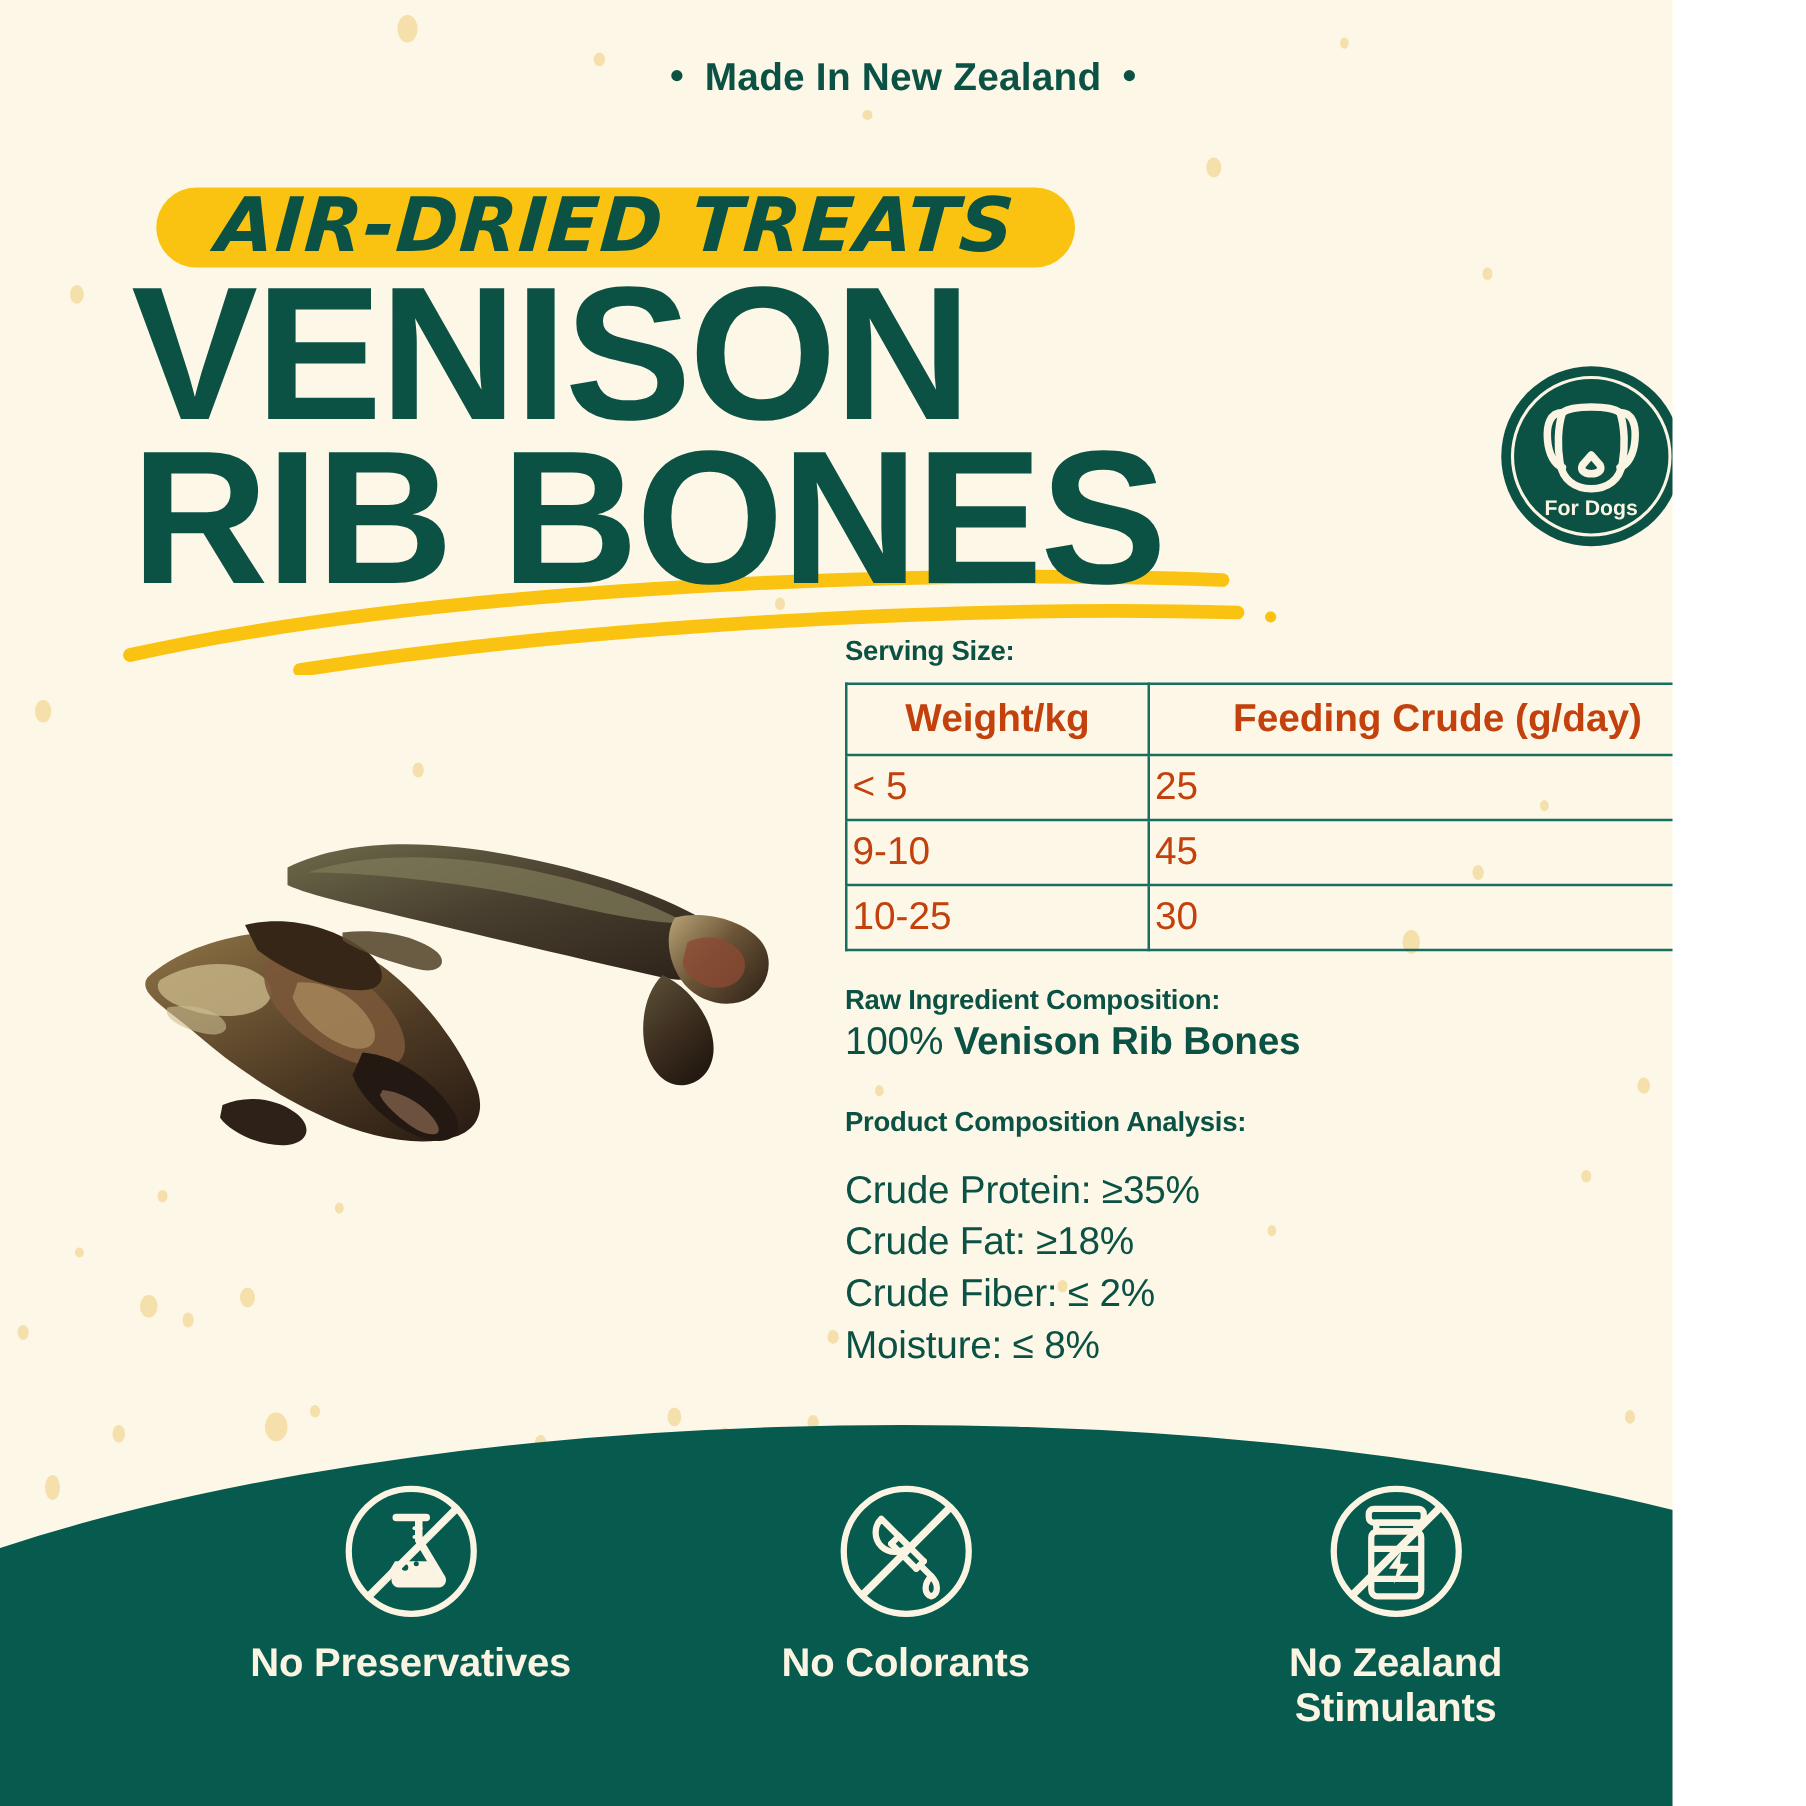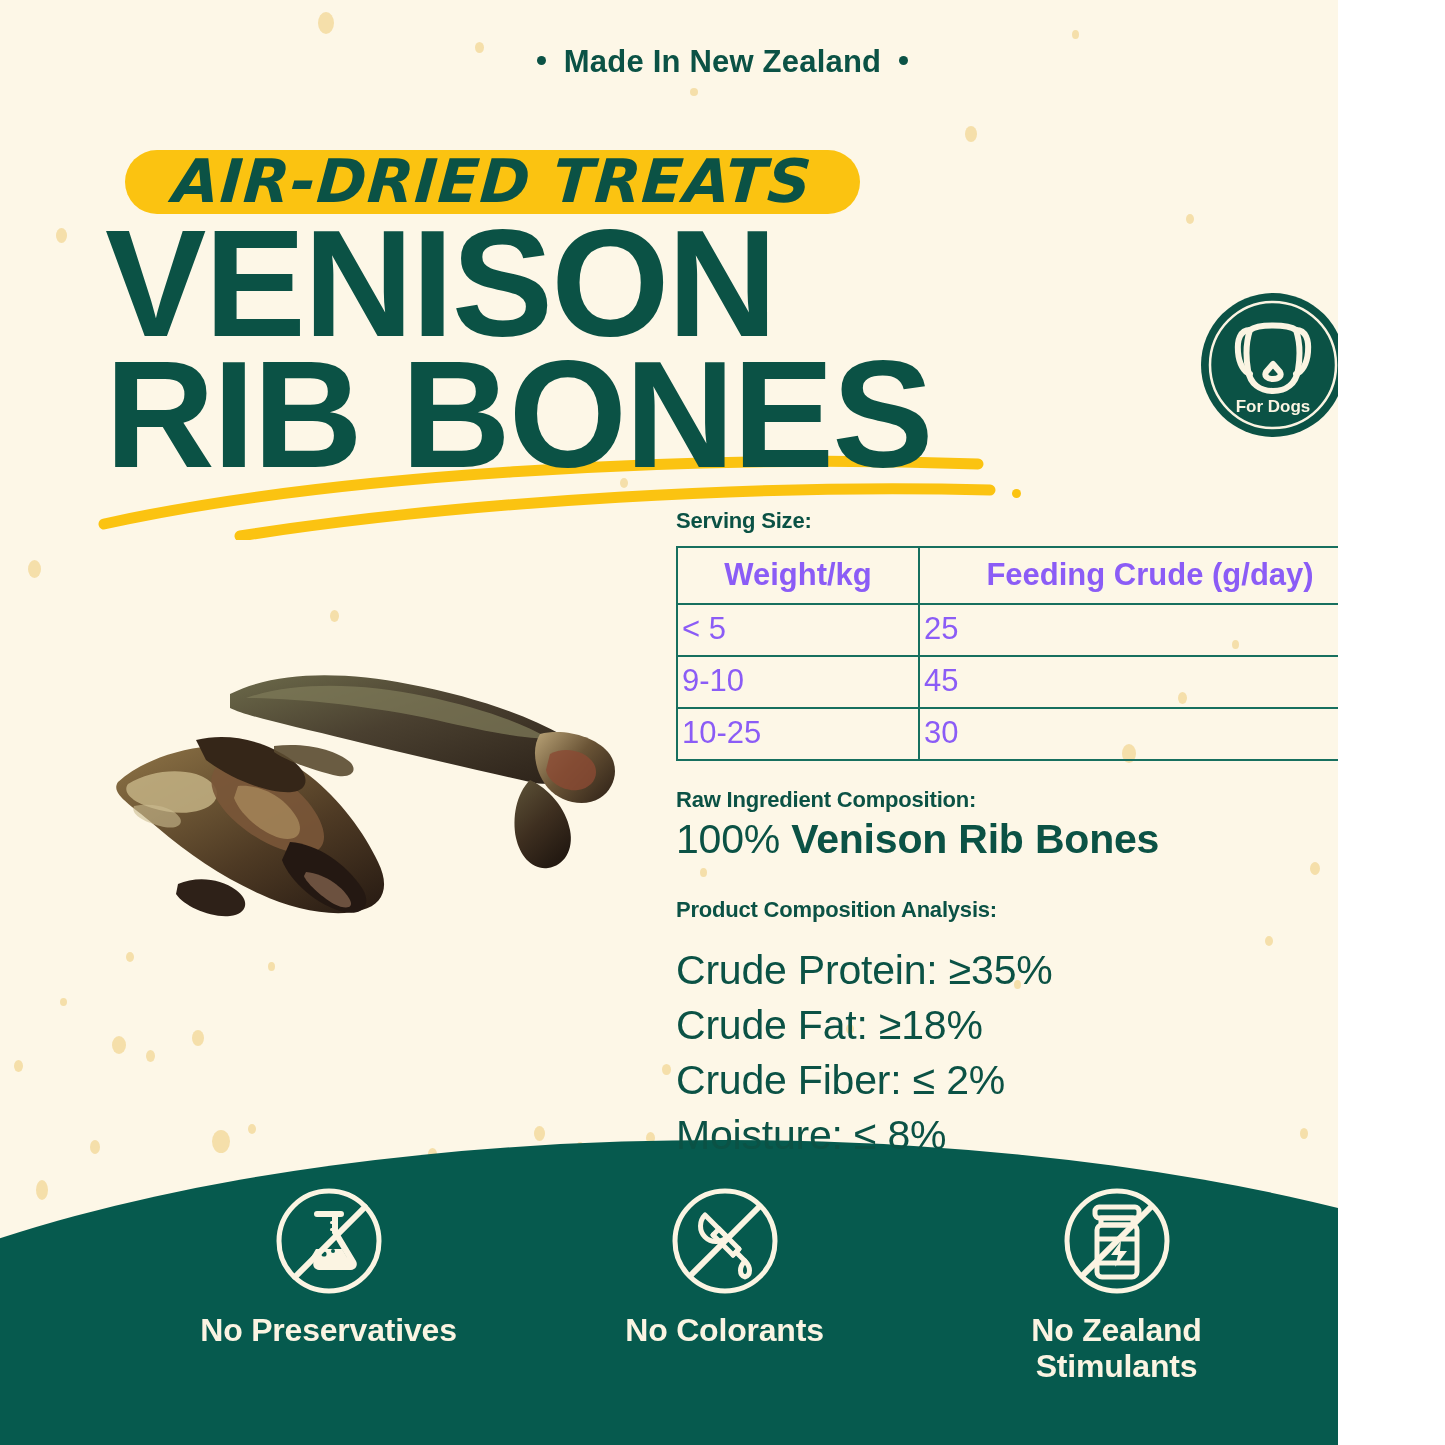--- a/index.html
+++ b/index.html
@@ -161,39 +161,39 @@
   
   table.serving {
     margin-top: 12px;
     border-collapse: collapse;
     width: 704px;
     table-layout: fixed;
   }
   table.serving th,
   table.serving td {
     border: 2px solid #17705F;
-    color: #8b5cf6;
+    color: #c2410c;
   }
   table.serving th {
     font-size: 31px;
     font-weight: bold;
     padding: 9px 4px 10px 4px;
   }
   table.serving td {
     font-size: 31px;
     font-weight: normal;
     padding: 6px 4px 8px 4px;
   }
   table.serving col.c1 { width: 242px; }
   table.serving col.c2 { width: 462px; }
 
   
   .block { margin-top: 26px; }
   .block .body-line {
-    font-size: 41px;
+    font-size: 31px;
     font-weight: normal;
     line-height: 1.28;
     letter-spacing: -0.2px;
   }
   .block .body-line b { font-weight: bold; }
   .analysis-head { margin-top: 32px; }
   .analysis-list { margin-top: 20px; }
   .analysis-list .body-line { line-height: 1.34; }
 
   

